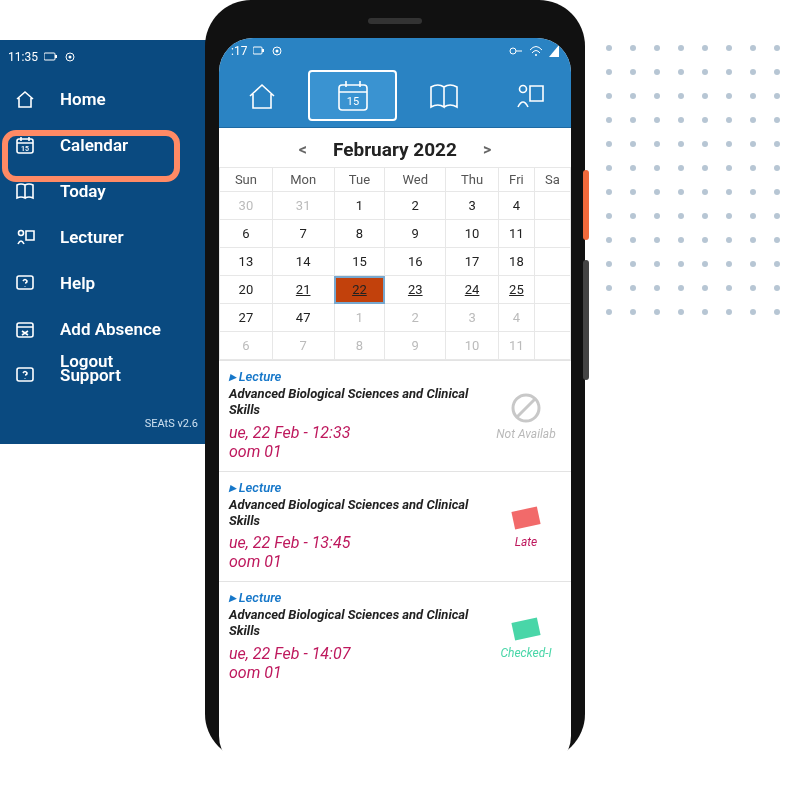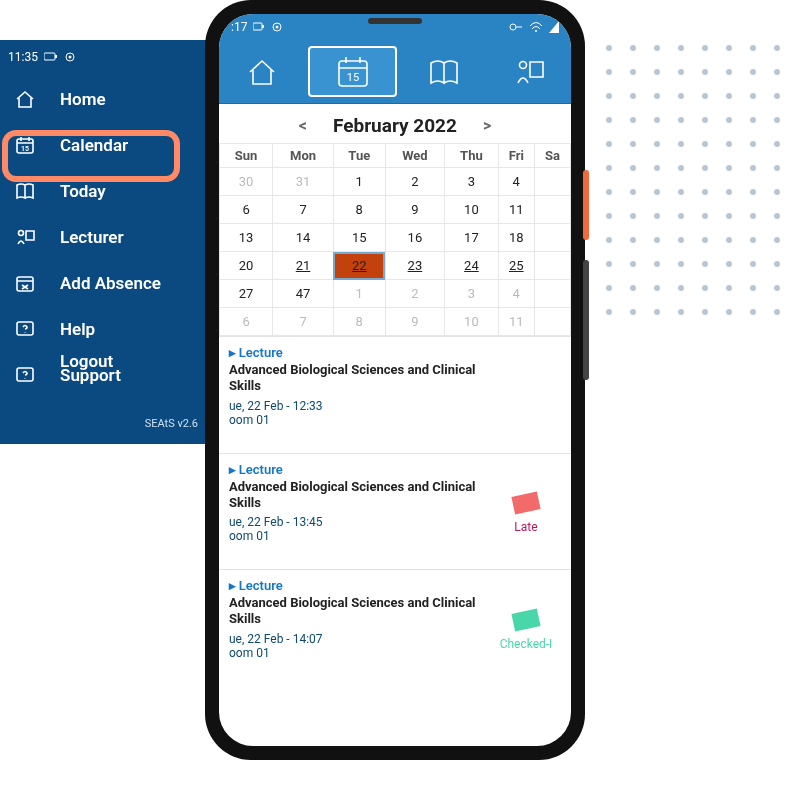--- a/index.html
+++ b/index.html
@@ -102,20 +102,21 @@
     background: #444; border-radius: 3px;
   }
 
   .screen {
     width: 100%; height: 100%;
     background: #fff;
     border-radius: 34px;
     overflow: hidden;
     display: flex;
     flex-direction: column;
+    margin-top: 24px;
   }
 
   
   .statusbar {
     background: #2a83c3;
     color: #fff;
     font-size: 12px;
     height: 26px;
     display: flex; align-items: center; justify-content: space-between;
     padding: 0 12px;
@@ -145,45 +146,46 @@
     display: flex; align-items: center; justify-content: center; gap: 18px;
     padding: 8px 0 4px;
     font-weight: 700;
     font-size: 19px;
     color: #222;
   }
   .month-row .nav { color: #666; font-size: 16px; cursor: pointer; padding: 4px 8px; }
 
   
   .cal { width: 100%; border-collapse: collapse; font-size: 13px; }
-  .cal th { font-weight: 700; color: #555; padding: 4px 0; border: 1px solid #e7e7e7; }
+  .cal th { font-weight: 400; color: #555; padding: 4px 0; border: 1px solid #e7e7e7; }
   .cal td {
     text-align: center;
     padding: 6px 0;
     border: 1px solid #e7e7e7;
     color: #222;
     cursor: pointer;
   }
   .cal td.other { color: #bbb; }
   .cal td.selected { background: #c2410c; outline: 2px solid #77a8cf; outline-offset: -2px; }
   .cal td.underline { text-decoration: underline; }
 
   
   .events { flex: 1; overflow: hidden; }
   .event {
     border-top: 1px solid #e3e3e3;
-    padding: 8px 10px 26px 10px;
+    padding: 8px 10px 10px 10px;
     position: relative;
     font-size: 13px;
     color: #222;
+    font-style: italic;
   }
   .event .tag { color: #1677c9; font-weight: 600; font-size: 13px; }
   .event .tag::before { content: "▸ "; color: #1677c9; }
   .event .title { font-weight: 700; margin: 2px 0 4px; line-height: 1.25; padding-right: 80px; }
-  .event .meta { color: #0c4a6e; font-size: 12px; }
+  .event .meta { color: #be185d; font-size: 16px; }
   .event .status {
     position: absolute; right: 6px; top: 50%; transform: translateY(-50%);
     text-align: center; font-size: 12px; width: 78px;
   }
   .status-na { color: #b9b9b9; }
   .status-late { color: #be185d; }
   .status-checked { color: #49d6a8; }
   .status svg { display: block; margin: 0 auto 2px; }
 
 </style>
@@ -333,34 +335,34 @@
           <svg width="22" height="22">
             <circle cx="7" cy="7" r="2.5"></circle>
             <path d="M4 18 Q7 12 10 18 M12 5 H20 V14 H12 Z"></path>
           </svg>
         </span>
       <span>Lecturer</span>
     </li>
     <li>
       <span class="icon">
           <svg width="22" height="22">
+            <rect x="3" y="4" width="16" height="13" rx="2"></rect>
+            <path d="M9 9 Q11 6 13 9 Q13 11 11 11 M11 14 V14.5"></path>
+          </svg>
+        </span>
+      <span>Help</span>
+    </li>
+    <li>
+      <span class="icon">
+          <svg width="22" height="22">
             <rect x="3" y="5" width="16" height="14" rx="2"></rect>
             <path d="M3 9 H19 M8 13 L14 17 M14 13 L8 17"></path>
           </svg>
         </span>
       <span>Add Absence</span>
-    </li>
-    <li>
-      <span class="icon">
-          <svg width="22" height="22">
-            <rect x="3" y="4" width="16" height="13" rx="2"></rect>
-            <path d="M9 9 Q11 6 13 9 Q13 11 11 11 M11 14 V14.5"></path>
-          </svg>
-        </span>
-      <span>Help</span>
     </li>
     <li>
       <span class="icon">
           <svg width="22" height="22">
             <rect x="3" y="4" width="16" height="13" rx="2"></rect>
             <path d="M9 9 Q11 6 13 9 Q13 11 11 11 M11 14 V14.5"></path>
           </svg>
         </span>
       <span>Support</span>
     </li>
@@ -511,20 +513,24 @@
             </tr>
           </tbody>
       </table>
 
       <div class="events">
           <div class="event">
             <div class="tag">Lecture</div>
             <div class="title">Advanced Biological Sciences and Clinical Skills</div>
             <div class="meta">ue, 22 Feb - 12:33</div>
             <div class="meta">oom 01</div>
+            <div class="status status-na"><svg width="34" height="34">
+                <circle cx="17" cy="17" r="13" stroke="#c8c8c8" stroke-width="3" fill="none"></circle>
+                <line x1="8" y1="26" x2="26" y2="8" stroke="#c8c8c8" stroke-width="3"></line>
+              </svg><span>Not Availab</span></div>
           </div>
           <div class="event">
             <div class="tag">Lecture</div>
             <div class="title">Advanced Biological Sciences and Clinical Skills</div>
             <div class="meta">ue, 22 Feb - 13:45</div>
             <div class="meta">oom 01</div>
             <div class="status status-late"><svg width="34" height="30">
                 <path d="M4 6 H30 V24 H4 Z" fill="#f26a6a" transform="rotate(-12 17 15)"></path>
               </svg><span>Late</span></div>
           </div>

